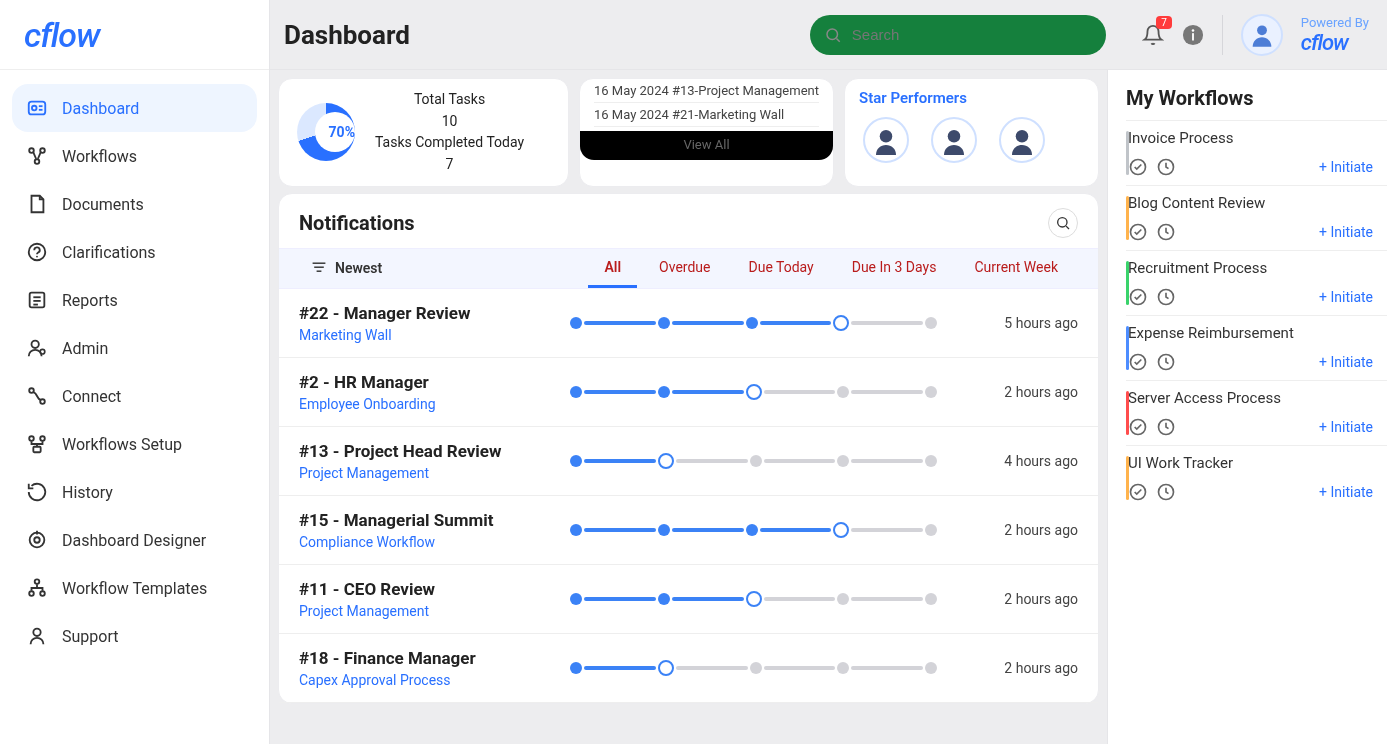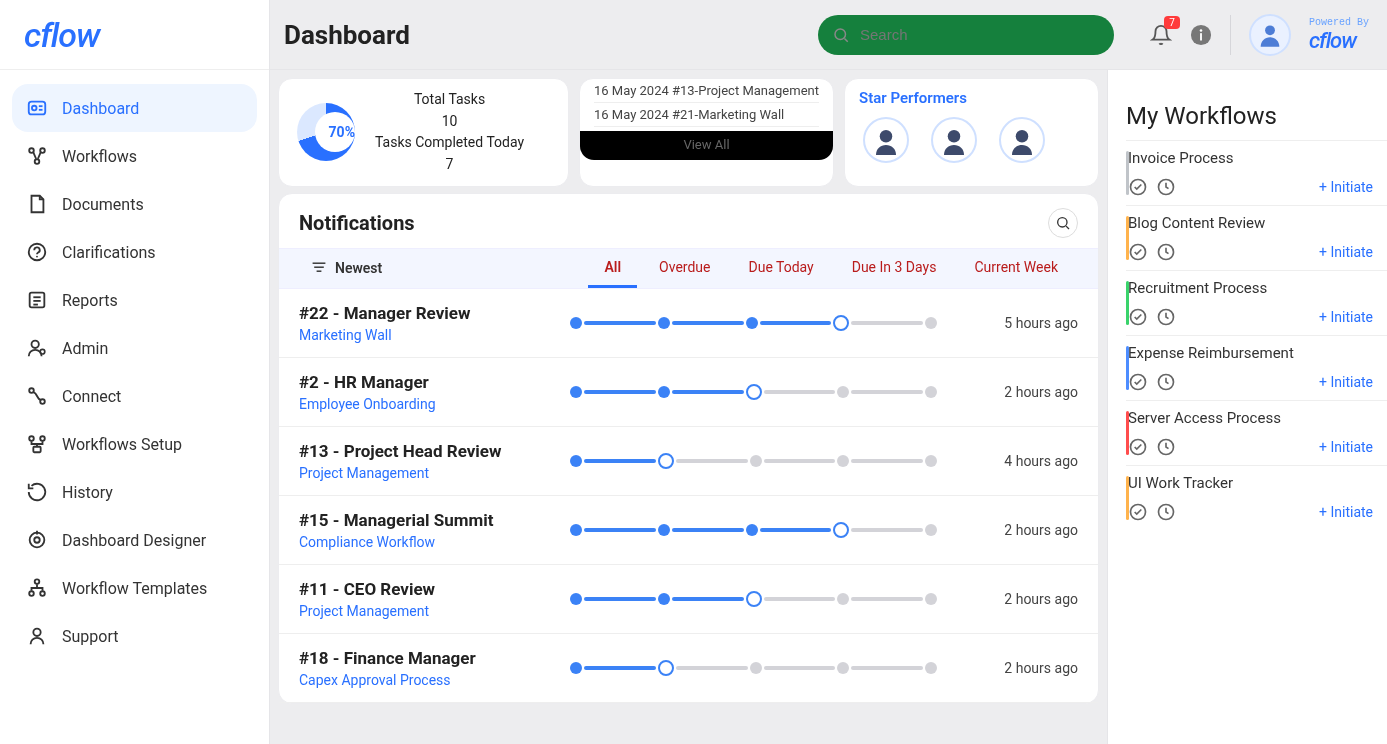--- a/index.html
+++ b/index.html
@@ -21,21 +21,21 @@
 .topbar h1 { font-size: 26px; font-weight: 700; color: #222; }
 .search-wrap { margin-left: auto; position: relative; }
 .search-input { width: 296px; height: 40px; border-radius: 22px; border: none; background: #15803d; padding: 0 16px 0 42px; font-size: 15px; box-shadow: 0 0 0 1px #eee; }
 .search-wrap .s-icon { position: absolute; left: 14px; top: 11px; color: #888; }
 .top-icons { display: flex; align-items: center; gap: 18px; margin-left: 20px; }
 .bell-wrap { position: relative; cursor: pointer; }
 .badge { position: absolute; top: -8px; right: -8px; background: #ff3b3b; color: #fff; font-size: 10px; padding: 1px 5px; border-radius: 4px; }
 .divider-v { width: 1px; height: 40px; background: #d6d6da; }
 .avatar-top { width: 42px; height: 42px; border-radius: 50%; border: 2px solid #cfe0ff; background: #eaf1ff; display: flex; align-items:center; justify-content:center; cursor:pointer; }
 .powered { display: flex; flex-direction: column; align-items: flex-start; }
-.powered .pw { font-size: 10px; color: #6aa3ff; font-family: Liberation Mono, monospace; }
+.powered .pw { font-size: 13px; color: #6aa3ff; }
 .powered .pw-logo { font-size: 22px; color: #2970ff; font-style: italic; font-weight: 500; letter-spacing: -1px; }
 
 
 .content { flex: 1; display: flex; min-height: 0; }
 .center-col { flex: 1; padding: 8px 4px 0 4px; min-width: 0; }
 
 
 .cards-row { display: flex; gap: 10px; padding: 0 4px 6px 4px; }
 .card { background: #fff; border: 1px solid #ececef; border-radius: 14px; flex: 1; position: relative; }
 .card .c-title { color: #2970ff; font-size: 15px; font-weight: 600; padding: 10px 14px 6px; }
@@ -68,21 +68,21 @@
 .progress { flex:1; display:flex; align-items:center; gap:0; position:relative; height:12px; }
 .seg { flex:1; height:4px; background:#d3d3d8; border-radius:2px; margin:0 2px; }
 .seg.on { background:#3b82f6; }
 .dot { width:12px; height:12px; border-radius:50%; background:#d3d3d8; position:relative; z-index:1; }
 .dot.on { background:#3b82f6; }
 .dot.active { background:#fff; border:2px solid #3b82f6; width:16px; height:16px; }
 .time { width: 110px; text-align:right; font-size:14px; color:#444; }
 
 
 .right-col { width: 280px; background:#fff; border-left:1px solid #e5e5e8; padding: 16px 0 0 18px; overflow:hidden;}
-.right-col h3 { font-size: 24px; font-weight:400; padding: 0 14px 10px 0; margin-top: 16px; }
+.right-col h3 { font-size: 20px; font-weight:700; padding: 0 14px 10px 0; }
 .wf-item { border-top:1px solid #eee; padding: 8px 14px 8px 2px; position:relative; }
 .wf-bar { position:absolute; left:0; top:10px; bottom:10px; width:3px; border-radius:2px; }
 .wf-name { font-size:15px; color:#333; margin-bottom:10px; }
 .wf-foot { display:flex; align-items:center; }
 .wf-foot .icons { display:flex; gap:8px; }
 .wf-foot .initiate { margin-left:auto; color:#2970ff; font-size:14px; cursor:pointer; }
 
 svg { display:block; }
 
 </style>

